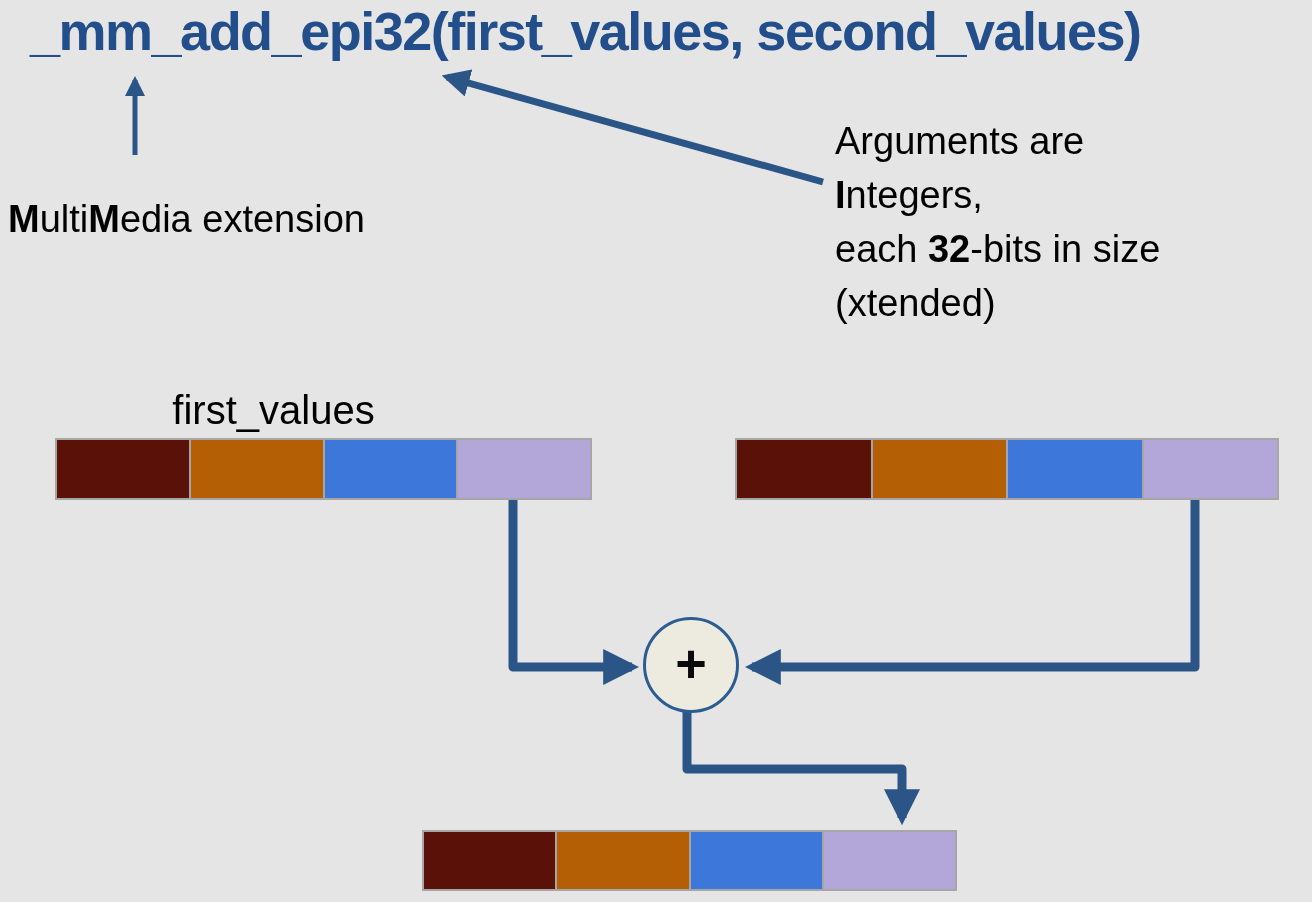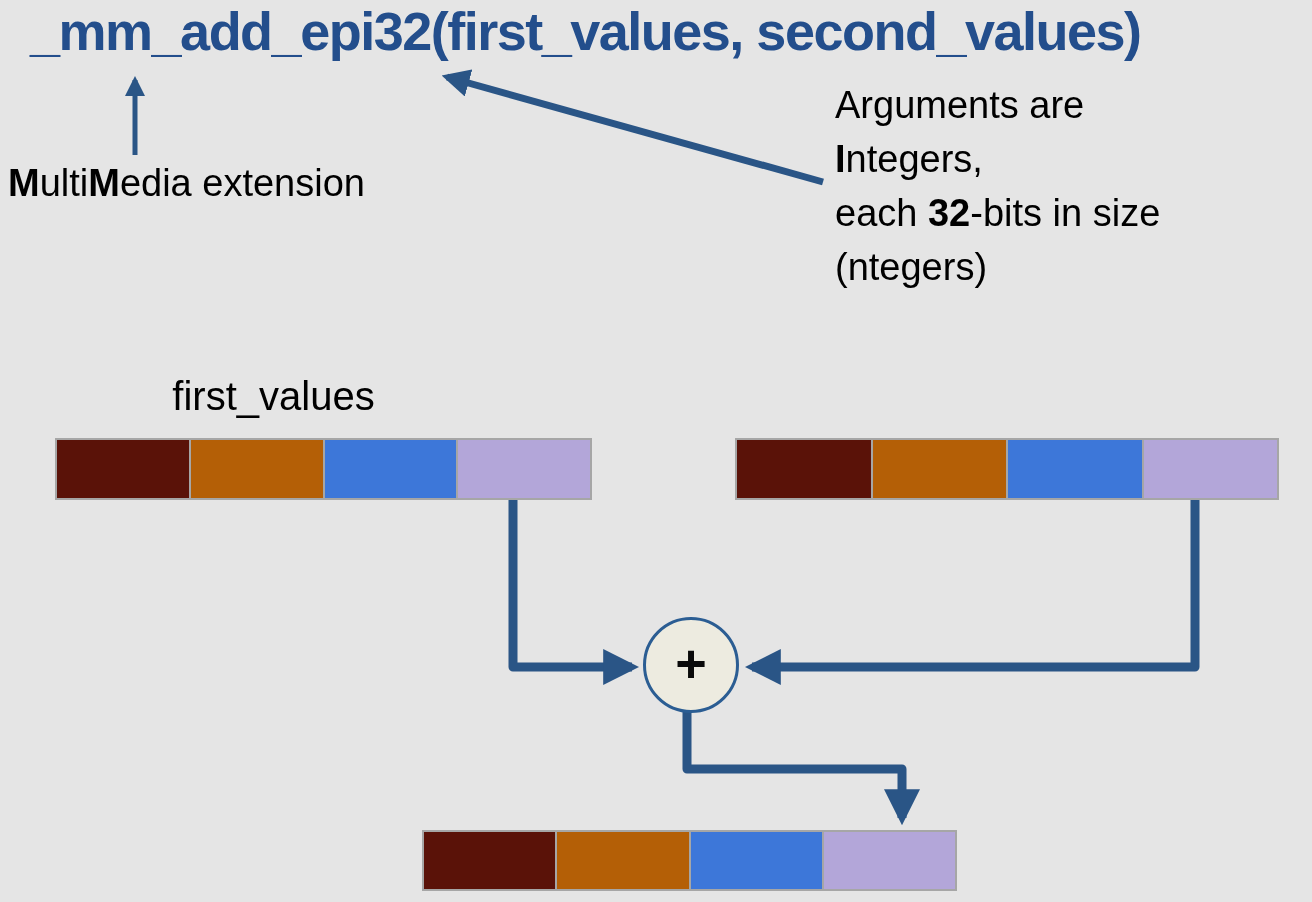--- a/index.html
+++ b/index.html
@@ -5,29 +5,29 @@
   html,body{margin:0;padding:0;background:#fff;}
   .canvas{
     position:relative;width:1312px;height:902px;background:#e5e5e5;
     font-family:"Liberation Sans",sans-serif;overflow:hidden;
   }
   .title{
     position:absolute;left:30px;top:0px;
     font-size:54px;font-weight:600;letter-spacing:-1.5px;
     color:var(--title-blue);white-space:nowrap;
   }
-  .note{position:absolute;color:#000;font-size:38px;line-height:54px;white-space:nowrap;}
+  .note{position:absolute;color:#000;font-size:38px;line-height:54px;white-space:nowrap;margin-top:36px;}
   .note b{font-weight:700;}
   .mmx-note{left:8px;top:156px;}
   .args-note{left:835px;top:78px;}
   .vec-label{
     position:absolute;top:374px;width:537px;text-align:center;
     font-size:40px;color:#000;white-space:nowrap;
   }
-  .label-first{left:5px;}
+  .label-first{left:5px;margin-top:14px;}
   .label-second{left:706px;}
   .bar{
     position:absolute;height:58px;display:flex;
     border:2px solid var(--bar-border);background:#fff;
   }
   .bar-first{left:55px;top:438px;width:533px;}
   .bar-second{left:735px;top:438px;width:540px;}
   .bar-result{left:422px;top:830px;width:531px;height:57px;}
   .seg{flex:1 1 0;}
   .seg + .seg{border-left:2px solid var(--bar-border);}
@@ -63,21 +63,21 @@
   <div class="title">_mm_add_epi32(first_values, second_values)</div>
 
   <div class="note mmx-note">
     <div><b>M</b><span>ulti</span><b>M</b><span>edia extension</span></div>
   </div>
 
   <div class="note args-note">
     <div>Arguments are</div>
     <div><b>I</b><span>ntegers,</span></div>
     <div><span>each </span><b>32</b><span>-bits in size</span></div>
-    <div>(ntegers)</div>
+    <div>(xtended)</div>
   </div>
 
   <div class="vec-label label-first">first_values</div>
 
   <div class="bar bar-first">
     <div class="seg" style="background: rgb(90, 18, 8);"></div>
     <div class="seg" style="background: rgb(180, 95, 6);"></div>
     <div class="seg" style="background: rgb(61, 119, 217);"></div>
     <div class="seg" style="background: rgb(179, 166, 217);"></div>
   </div>

